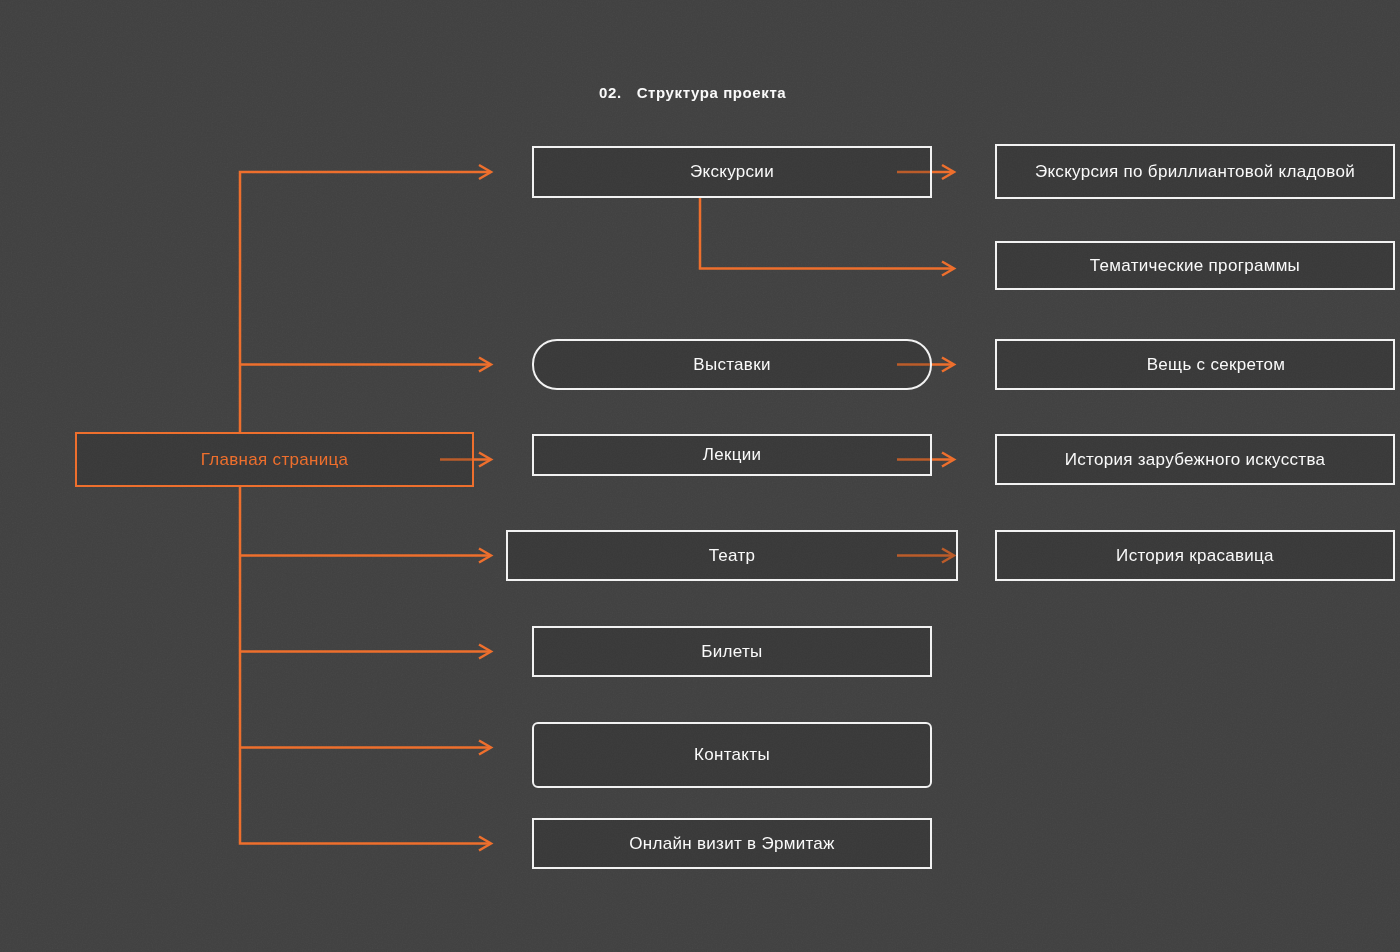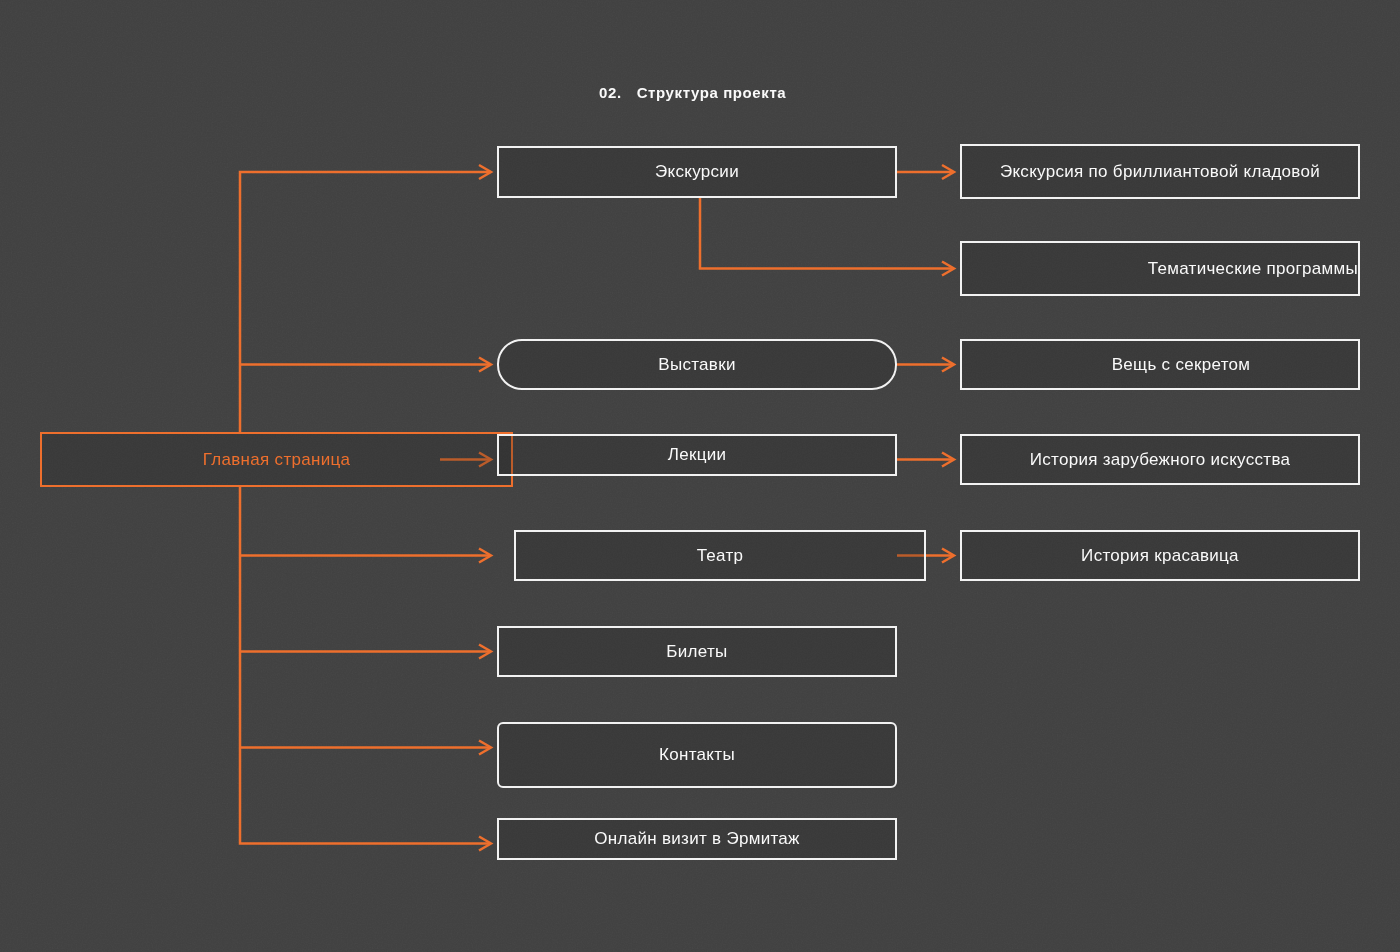--- a/index.html
+++ b/index.html
@@ -58,36 +58,37 @@
     background: rgba(35,35,35,0.25);
     display: flex;
     align-items: center;
     justify-content: center;
     color: #fafafa;
     font-size: 17px;
     font-weight: 500;
     letter-spacing: 0.3px;
     white-space: nowrap;
     z-index: 2;
+    margin-left: 35px;
   }
   .node.root {
     border-color: #ee6f2d;
     color: #ee6f2d;
   }
   
-  .n-root      { left: 40px;  top: 432px; width: 473px; height: 55px; }
+  .n-root      { left: 40px;  top: 432px; width: 399px; height: 55px; }
   .n-l1-0      { left: 497px; top: 146px; width: 400px; height: 52px; }
   .n-l1-1      { left: 497px; top: 339px; width: 400px; height: 51px; border-radius: 25px; }
   .n-l1-2      { left: 497px; top: 434px; width: 400px; height: 42px; }
-  .n-l1-3      { left: 514px; top: 530px; width: 412px; height: 51px; }
+  .n-l1-3      { left: 471px; top: 530px; width: 452px; height: 51px; }
   .n-l1-4      { left: 497px; top: 626px; width: 400px; height: 51px; }
   .n-l1-5      { left: 497px; top: 722px; width: 400px; height: 66px; border-radius: 6px; }
-  .n-l1-6      { left: 497px; top: 818px; width: 400px; height: 42px; }
+  .n-l1-6      { left: 497px; top: 818px; width: 400px; height: 51px; }
   .n-l2-0      { left: 960px; top: 144px; width: 400px; height: 55px; }
-  .n-l2-1      { left: 960px; top: 241px; width: 400px; height: 55px; justify-content: flex-end; }
+  .n-l2-1      { left: 960px; top: 241px; width: 400px; height: 49px; }
   .n-l2-2      { left: 960px; top: 339px; width: 400px; height: 51px; padding-left: 42px; }
   .n-l2-3      { left: 960px; top: 434px; width: 400px; height: 51px; }
   .n-l2-4      { left: 960px; top: 530px; width: 400px; height: 51px; }
 </style>
 </head>
 <body>
 
 <div class="canvas">
 
   <svg class="noise-layer" xmlns="http://www.w3.org/2000/svg" width="1400" height="952">

